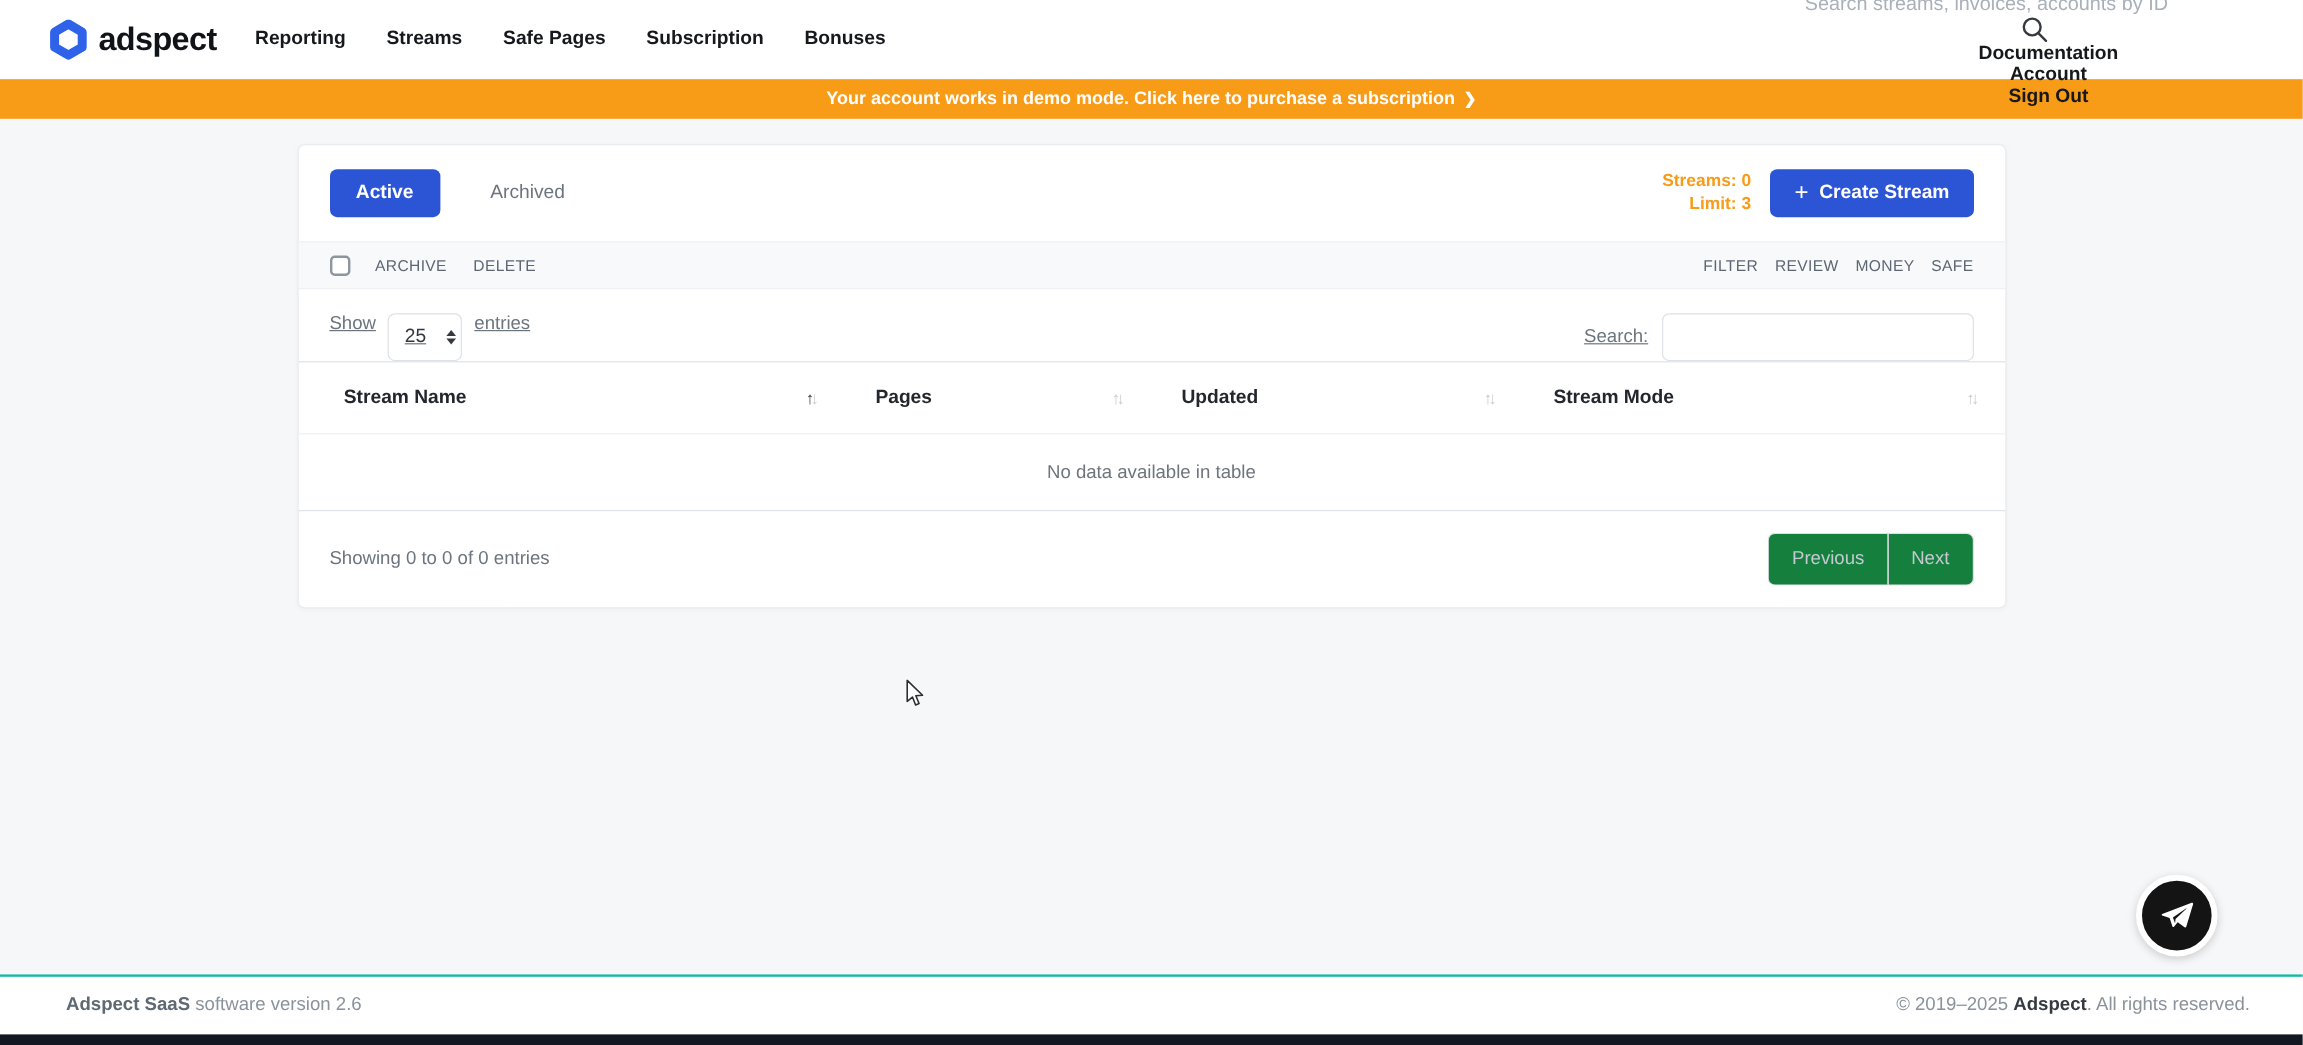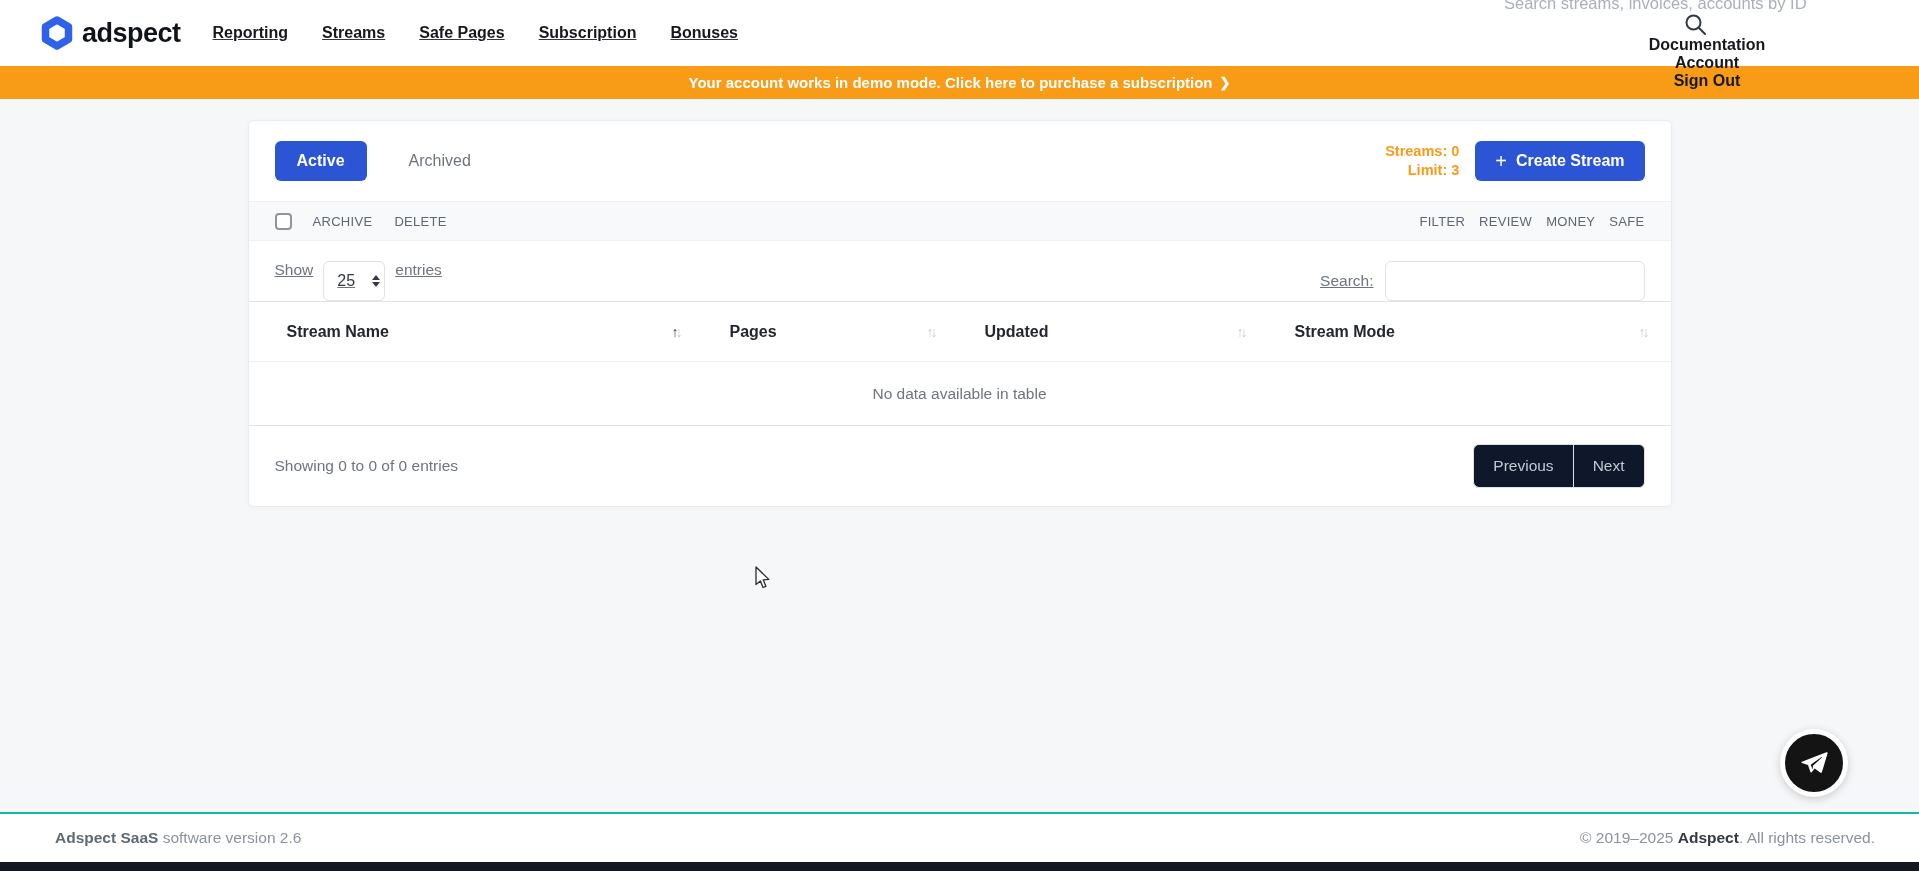--- a/index.html
+++ b/index.html
@@ -13,21 +13,21 @@
   }
 
   
   .topnav {
     height:66px; background:#ffffff;
     display:flex; align-items:center;
     padding:0 35px 0 40px;
   }
   .brand { display:flex; align-items:center; gap:8px; margin-right:32px; cursor:pointer; }
   .brand-text { font-size:27px; font-weight:bold; color:#101418; letter-spacing:-0.5px; }
-  .nav-links { display:flex; align-items:flex-end; gap:34px; list-style:none;text-decoration:underline; }
+  .nav-links { display:flex; align-items:flex-end; gap:34px; list-style:none; }
   .nav-link { font-size:16px; font-weight:bold; color:#16181c; cursor:pointer; white-space:nowrap; }
   .nav-right { margin-left:auto; display:flex; align-items:center;flex-direction:column; }
   .flag { width:27px; height:18px; border:1px solid rgba(0,0,0,.12); display:flex; flex-direction:column; margin-right:18px; cursor:pointer; }
   .flag div { flex:1; }
   .flag .w { background:#f5f5f5; } .flag .b { background:#0039a6; } .flag .r { background:#d52b1e; }
   .nav-search { border:none; outline:none; width:380px; font-size:16.5px; color:#32383e; background:transparent; font-family:"Liberation Sans", sans-serif; }
   .nav-search::placeholder { color:#a9b0ba; }
   .search-btn { margin:0 28px 0 30px; cursor:pointer; display:flex; align-items:center; }
   .nav-right .nav-link { margin-left:26px; }
 
@@ -105,21 +105,21 @@
   .sort.asc .a-up { color:#3a4047; }
   .empty-row {
     border-top:1px solid #eef0f3; border-bottom:1px solid #dfe3e7;
     height:65px; display:flex; align-items:center; justify-content:center;
     font-size:15.5px; color:#6e757c;
   }
   .card-foot { display:flex; align-items:center; padding:18px 26px; height:80px; }
   .summary { font-size:15.5px; color:#6c757d; }
   .pager { margin-left:auto; display:flex; }
   .page-btn {
-    height:44px; padding:0 19px; background:#0f172a; border:1px solid #dee2e6;
+    height:44px; padding:0 19px; background:#15803d; border:1px solid #dee2e6;
     font-size:15.5px; color:#c4cad1; display:flex; align-items:center; cursor:default;
     font-family:"Liberation Sans", sans-serif;
   }
   .page-btn.prev { border-radius:6px 0 0 6px; border-right:none; }
   .page-btn.next { border-radius:0 6px 6px 0; }
 
   
   .page-footer {
     position:absolute; left:0; right:0; bottom:9px; height:50px;
     background:#ffffff; border-top:2px solid #14b8a6;

